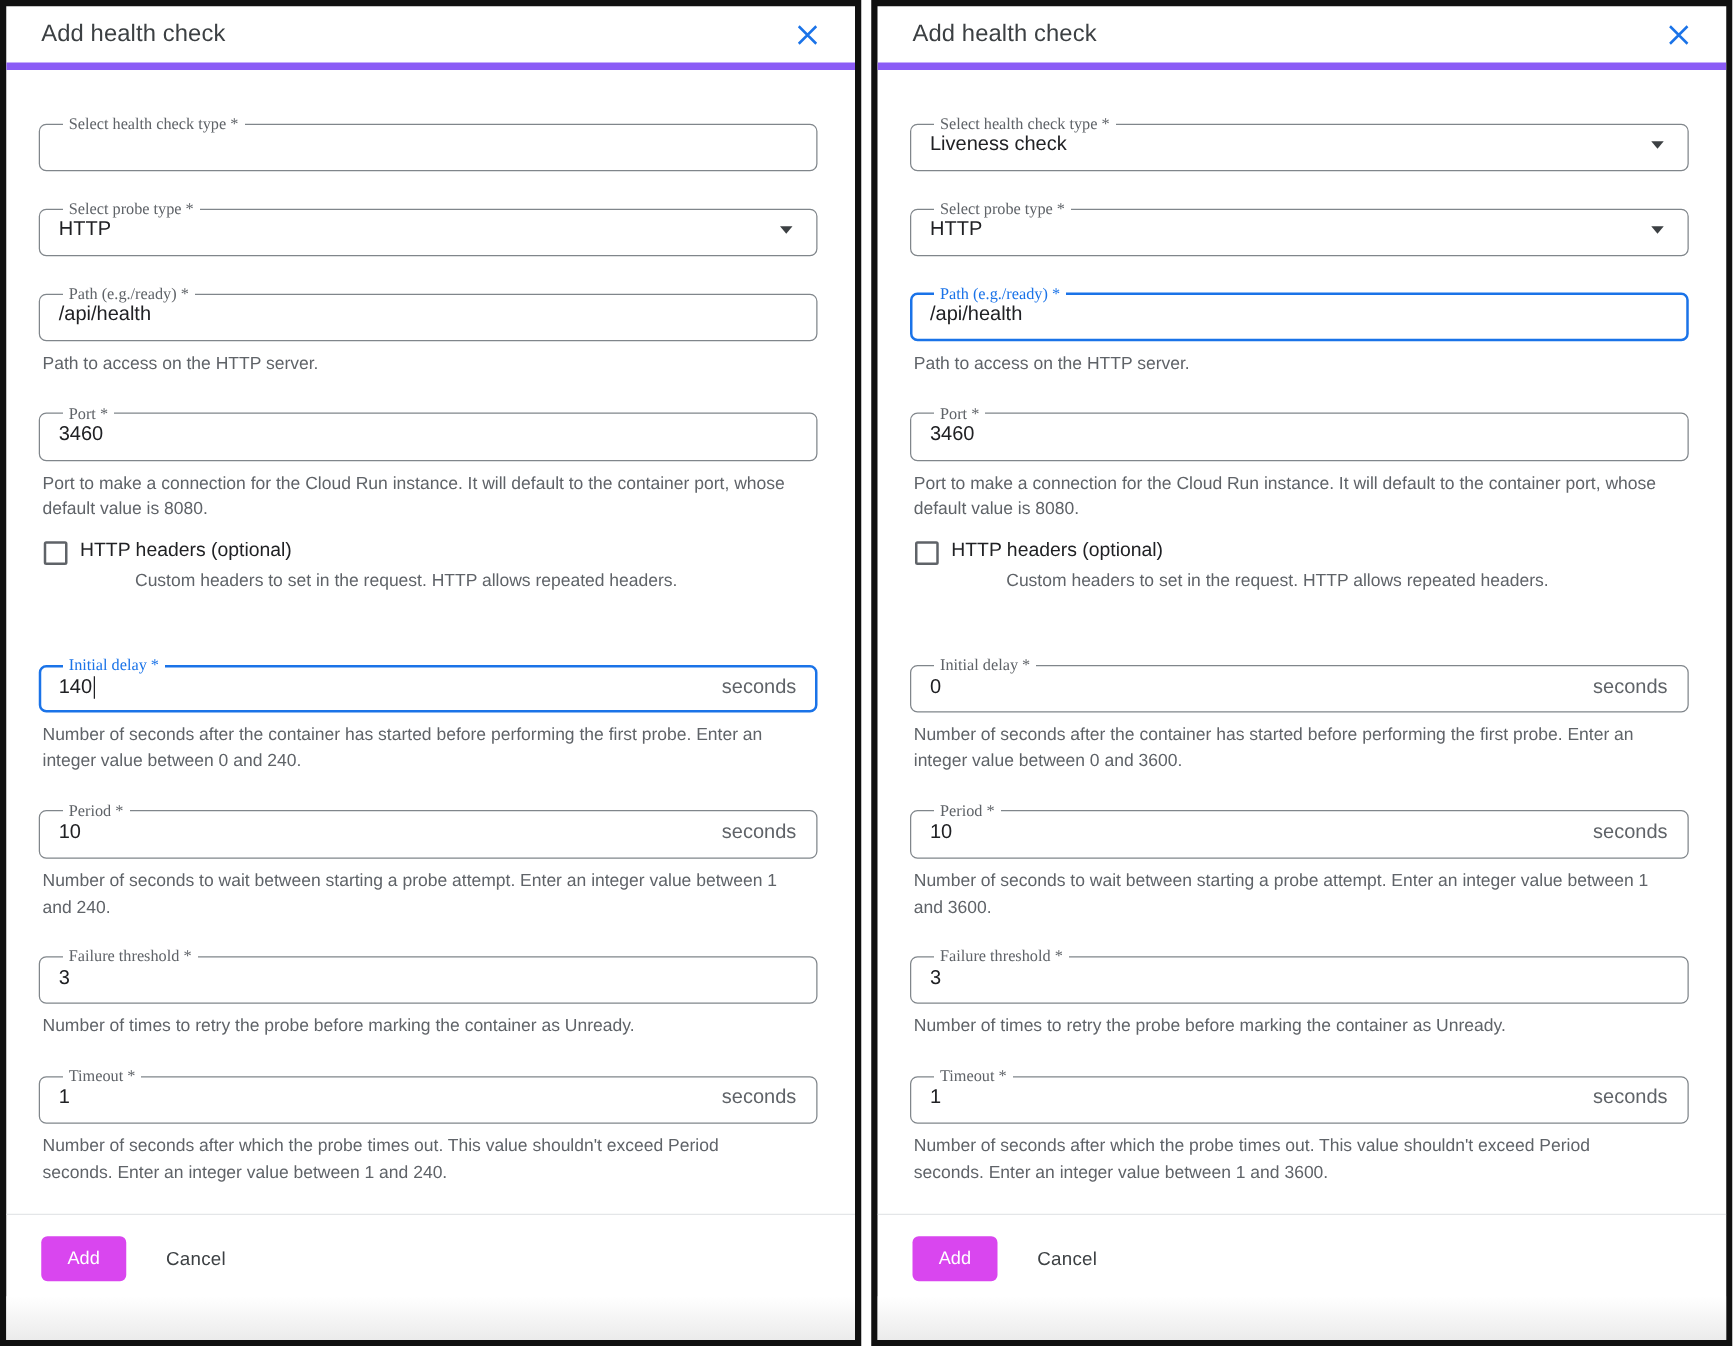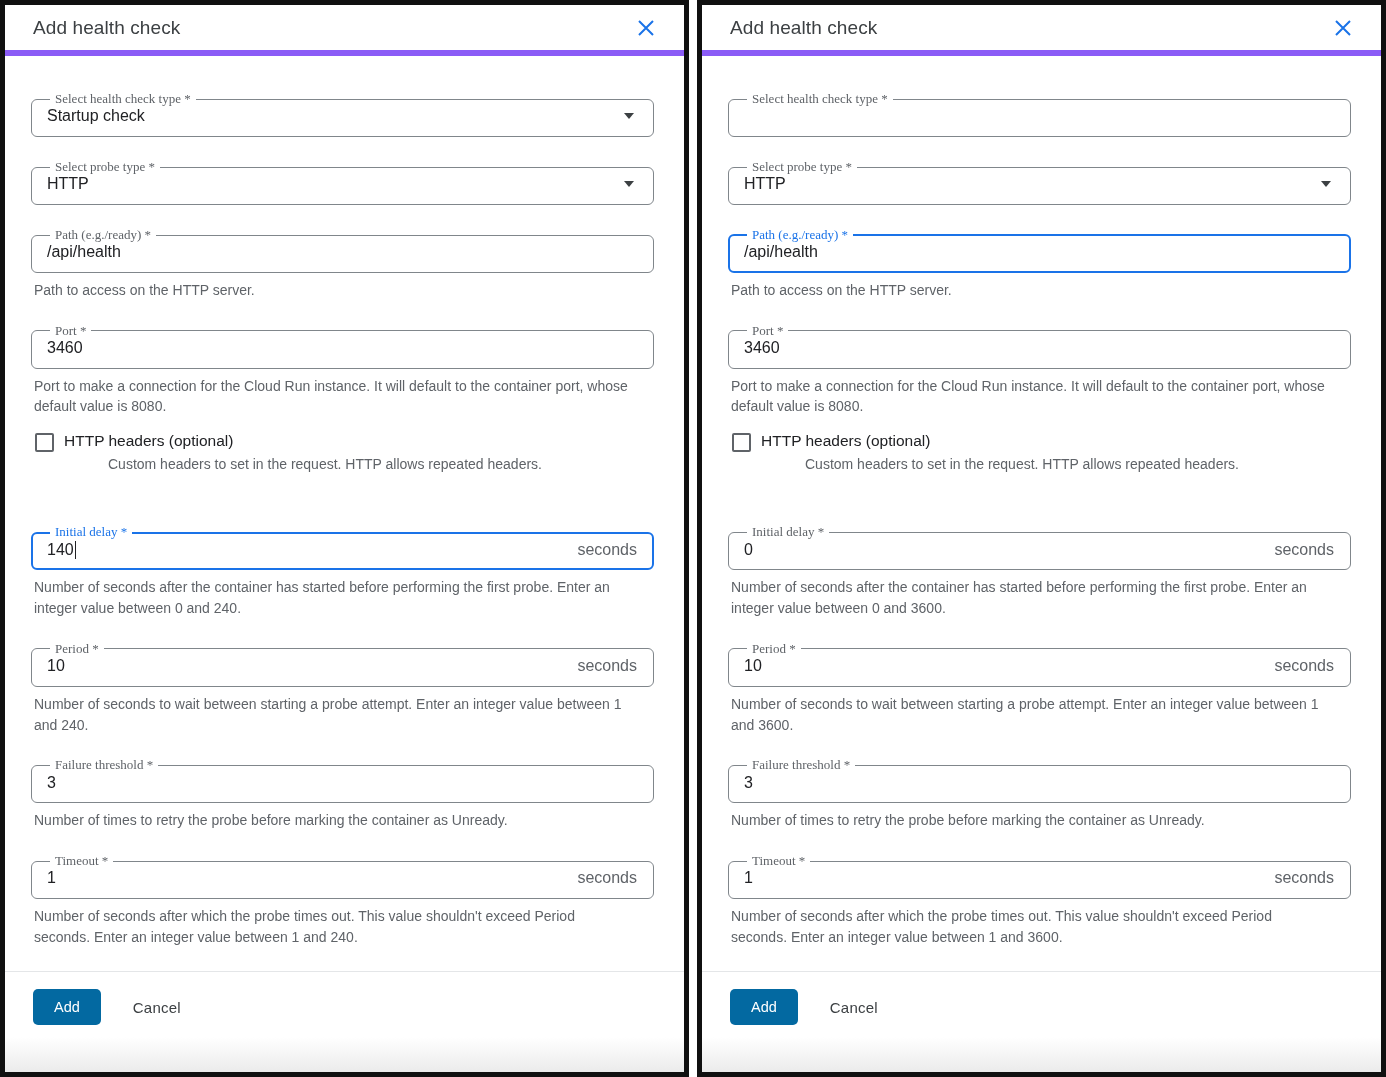--- a/index.html
+++ b/index.html
@@ -73,21 +73,21 @@
     border: 2px solid #5f6368; border-radius: 2px;
     background: #fff; margin-top: 2px; cursor: pointer;
   }
   .cb-label { font-size: 15.5px; color: #202124; line-height: 1.35; }
   .cb-helper { font-size: 14px; color: #5f6368; line-height: 1.45; margin-top: 2px; max-width: 580px; margin-left: 44px; }
   .pre-delay-gap { height: 51px; }
   
   .panel-footer { flex: 0 0 auto; margin-top: auto; border-top: 1px solid #e4e6e8; }
   .footer-buttons { display: flex; align-items: center; padding: 17px 26px 12px 28px; }
   .btn-add {
-    background: #0369a1; color: #ffffff;
+    background: #d946ef; color: #ffffff;
     font-family: "Liberation Sans", sans-serif;
     font-size: 14.5px; border: none; border-radius: 5px;
     padding: 10px 21px; cursor: pointer;
   }
   .btn-cancel {
     background: none; border: none; cursor: pointer;
     font-family: "Liberation Sans", sans-serif;
     font-size: 15px; color: #3c4043; margin-left: 32px; letter-spacing: .2px;
   }
   .bottom-strip { height: 35px; background: linear-gradient(#ffffff, #ebebeb); }
@@ -106,25 +106,20 @@
               <path d="M2 2 L16 16 M16 2 L2 16" stroke="#1a73e8" stroke-width="2" fill="none"></path>
             </svg>
         </span>
       </button>
     </div>
 
     <div class="panel-body">
 
       <fieldset class="field group">
         <legend>Select health check type *</legend>
-        <div class="value-row">
-          <div class="value-text">Startup check</div>
-          <div class="row-spacer"></div>
-          <div class="dd-arrow"></div>
-        </div>
       </fieldset>
 
       <fieldset class="field group">
         <legend>Select probe type *</legend>
         <div class="value-row">
           <div class="value-text">HTTP</div>
           <div class="row-spacer"></div>
           <div class="dd-arrow"></div>
         </div>
       </fieldset>
@@ -226,20 +221,25 @@
               <path d="M2 2 L16 16 M16 2 L2 16" stroke="#1a73e8" stroke-width="2" fill="none"></path>
             </svg>
         </span>
       </button>
     </div>
 
     <div class="panel-body">
 
       <fieldset class="field group">
         <legend>Select health check type *</legend>
+        <div class="value-row">
+          <div class="value-text">Liveness check</div>
+          <div class="row-spacer"></div>
+          <div class="dd-arrow"></div>
+        </div>
       </fieldset>
 
       <fieldset class="field group">
         <legend>Select probe type *</legend>
         <div class="value-row">
           <div class="value-text">HTTP</div>
           <div class="row-spacer"></div>
           <div class="dd-arrow"></div>
         </div>
       </fieldset>

